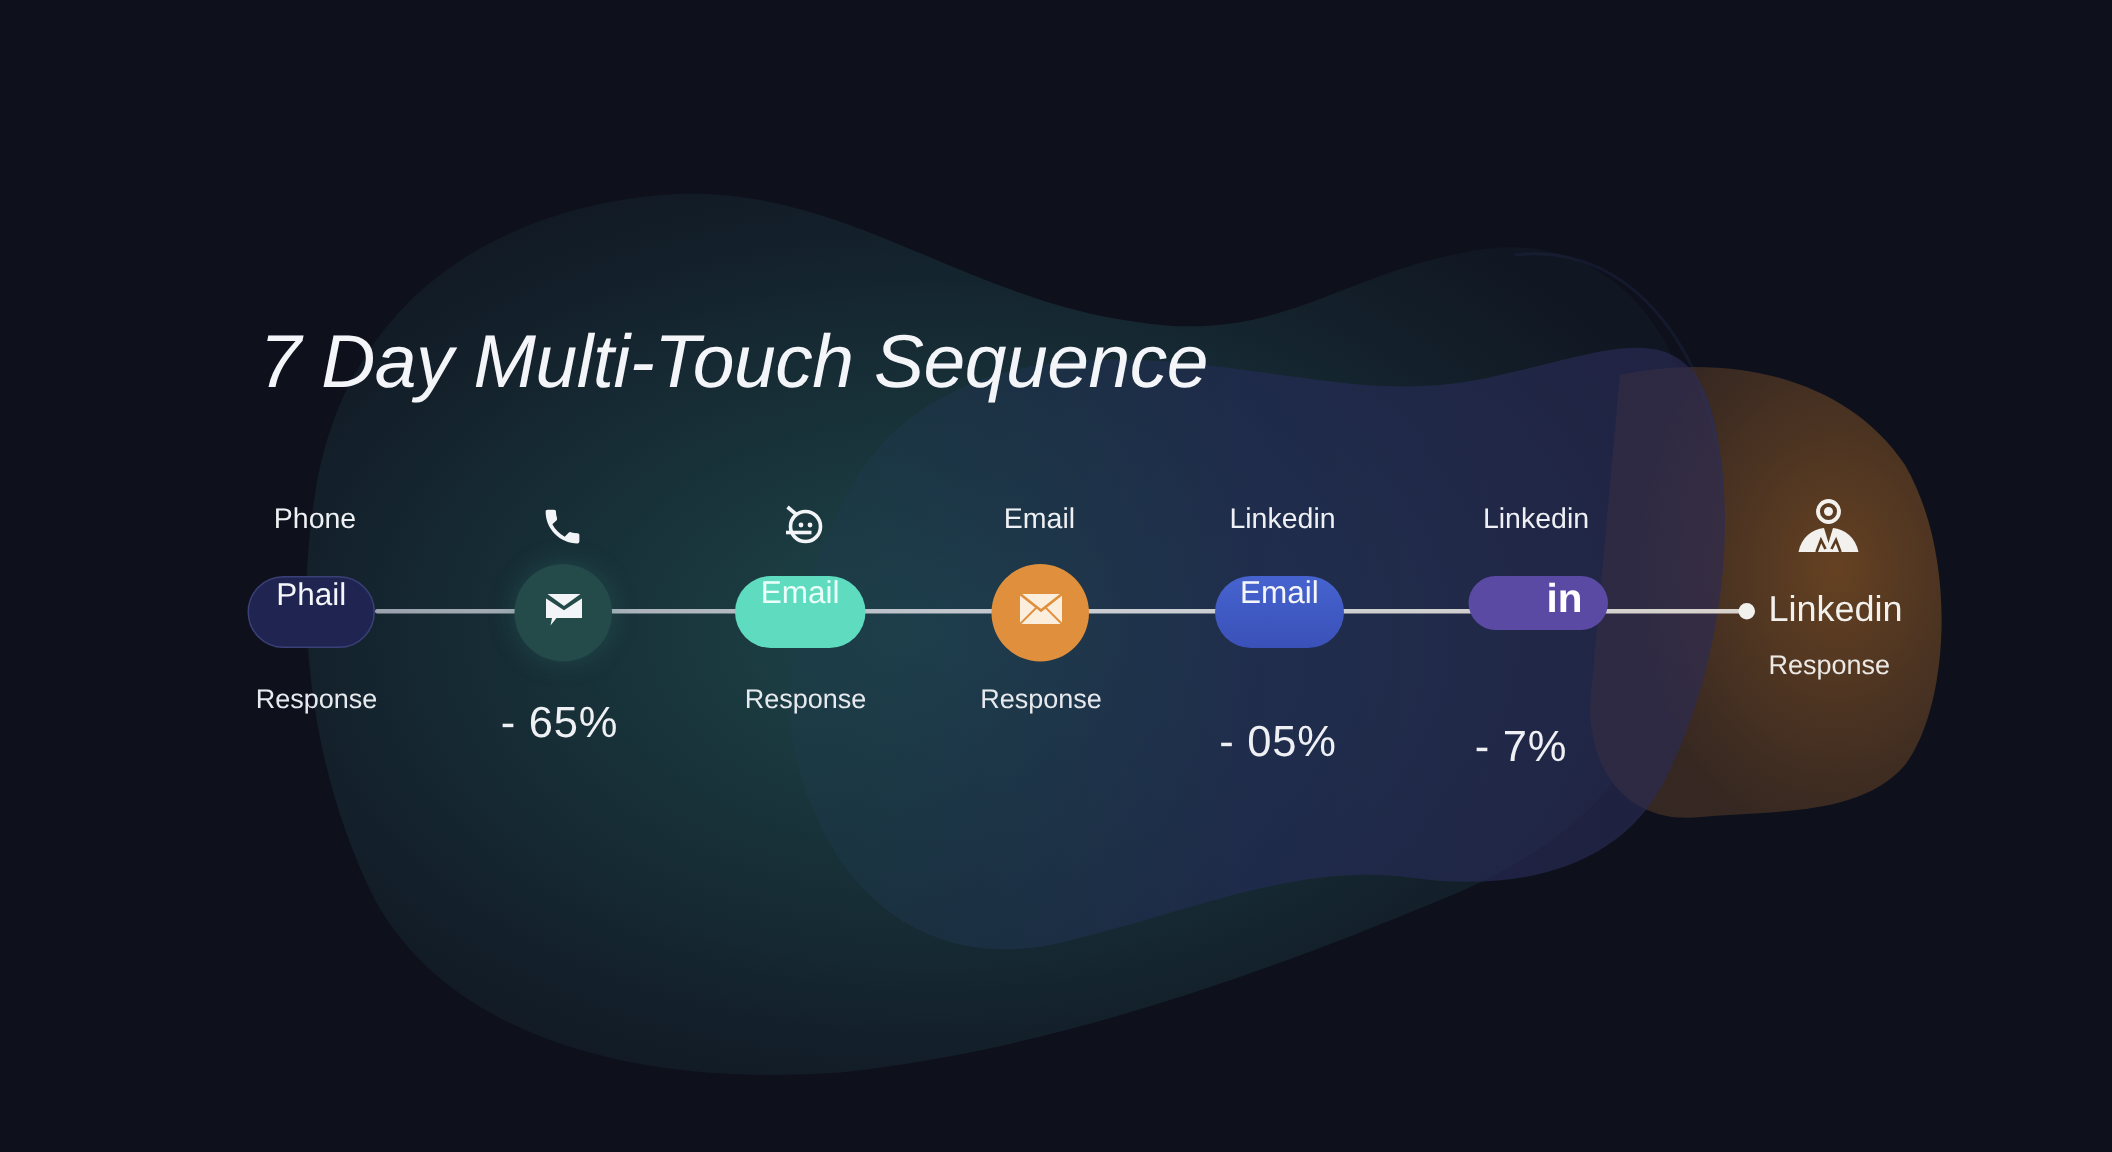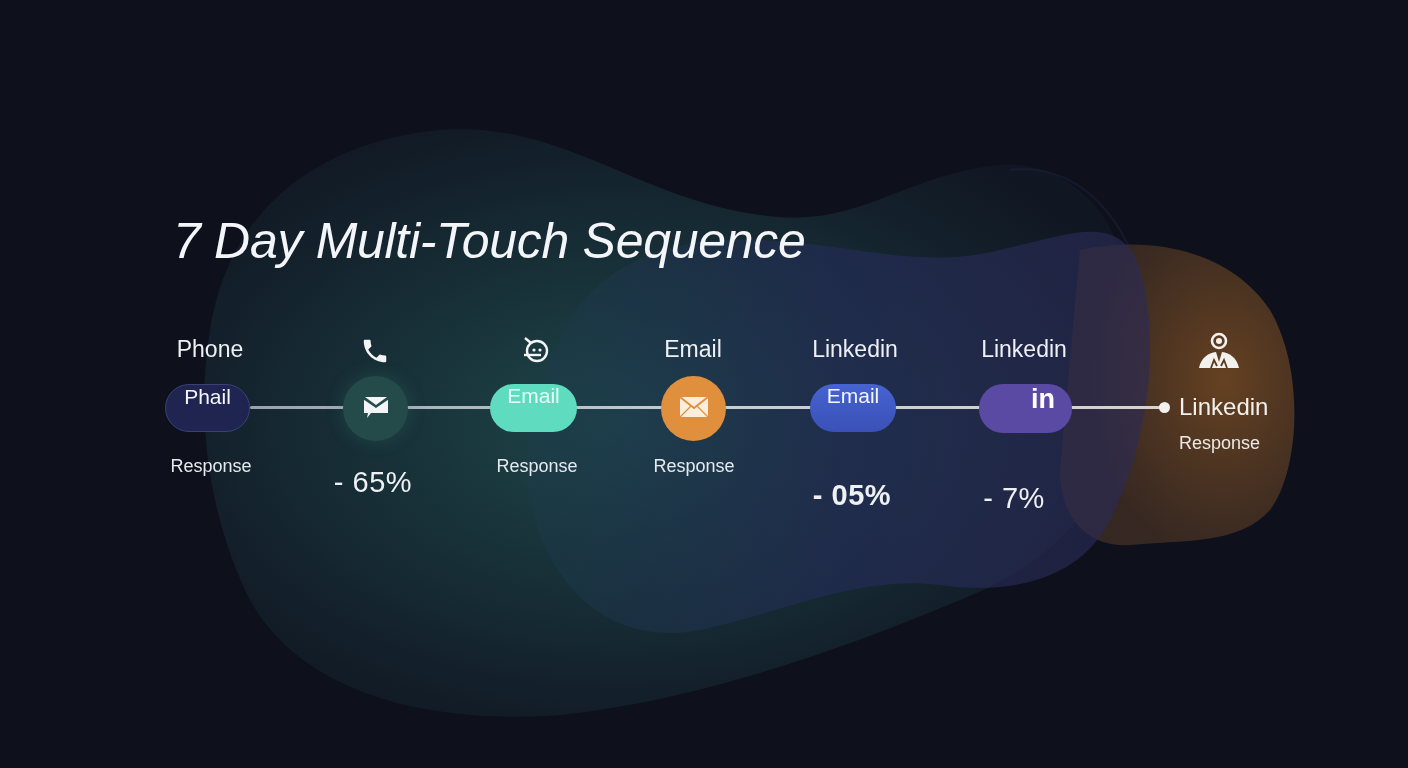--- a/index.html
+++ b/index.html
@@ -18,21 +18,21 @@
   }
   .line {
     position:absolute; left:250px; top:406px; width:915px; height:3px;
     background:linear-gradient(90deg,#9aa3ad,#c8cdd3 50%,#d7d2cc);
     border-radius:2px;
   }
   .end-dot {
     position:absolute; left:1159px; top:402px; width:11px; height:11px;
     border-radius:50%; background:#f3f1ee;
   }
-  .lbl { position:absolute; font-size:23px; color:#eef0f4; white-space:nowrap; transform:translateX(-50%); }
+  .lbl { position:absolute; font-size:19px; color:#eef0f4; white-space:nowrap; transform:translateX(-50%); }
   .sub { position:absolute; font-size:18px; color:#e6e9ee; white-space:nowrap; transform:translateX(-50%); }
   .pct { position:absolute; font-size:29px; color:#eef0f4; white-space:nowrap; transform:translateX(-50%); letter-spacing:0.5px; }
   .pill {
     position:absolute; height:48px; border-radius:24px;
     display:flex; align-items:flex-start; justify-content:center;
     font-size:21px; color:#f4f6fa; box-sizing:border-box;
   }
   .circle {
     position:absolute; border-radius:50%;
     display:flex; align-items:center; justify-content:center;
@@ -131,26 +131,26 @@
       </span>
     </div>
     <div class="sub" style="left:694px; top:456px;">Response</div>
   </div>
 
   <div>
     <div class="lbl" style="left:855px; top:336px;">Linkedin</div>
     <div class="pill" style="left:810px; top:384px; width:86px; background:linear-gradient(180deg,#4663cf,#3a51b8);">
       <span>Email</span>
     </div>
-    <div class="pct" style="left:852px; top:479px;font-weight:bold;">- 05%</div>
+    <div class="pct" style="left:852px; top:479px;">- 05%</div>
   </div>
 
   <div>
     <div class="lbl" style="left:1024px; top:336px;">Linkedin</div>
-    <div class="pill" style="left:979px; top:384px; width:93px; height:49px; background:#5a4aa3; justify-content:flex-end; padding-right:17px;">
+    <div class="pill" style="left:979px; top:384px; width:93px; height:36px; background:#5a4aa3; justify-content:flex-end; padding-right:17px;">
       <span style="font-weight:700; font-size:27px; color:#fff;">in</span>
     </div>
     <div class="pct" style="left:1014px; top:482px;">- 7%</div>
   </div>
 
   <div>
     <span class="top-icon" style="left:1219px; top:332px;">
       <svg width="46" height="38" viewBox="0 0 46 38">
           <circle cx="23" cy="9" r="7" fill="none" stroke="#f3f1ee" stroke-width="2.6"></circle>
           <circle cx="23" cy="9" r="3" fill="#f3f1ee"></circle>

